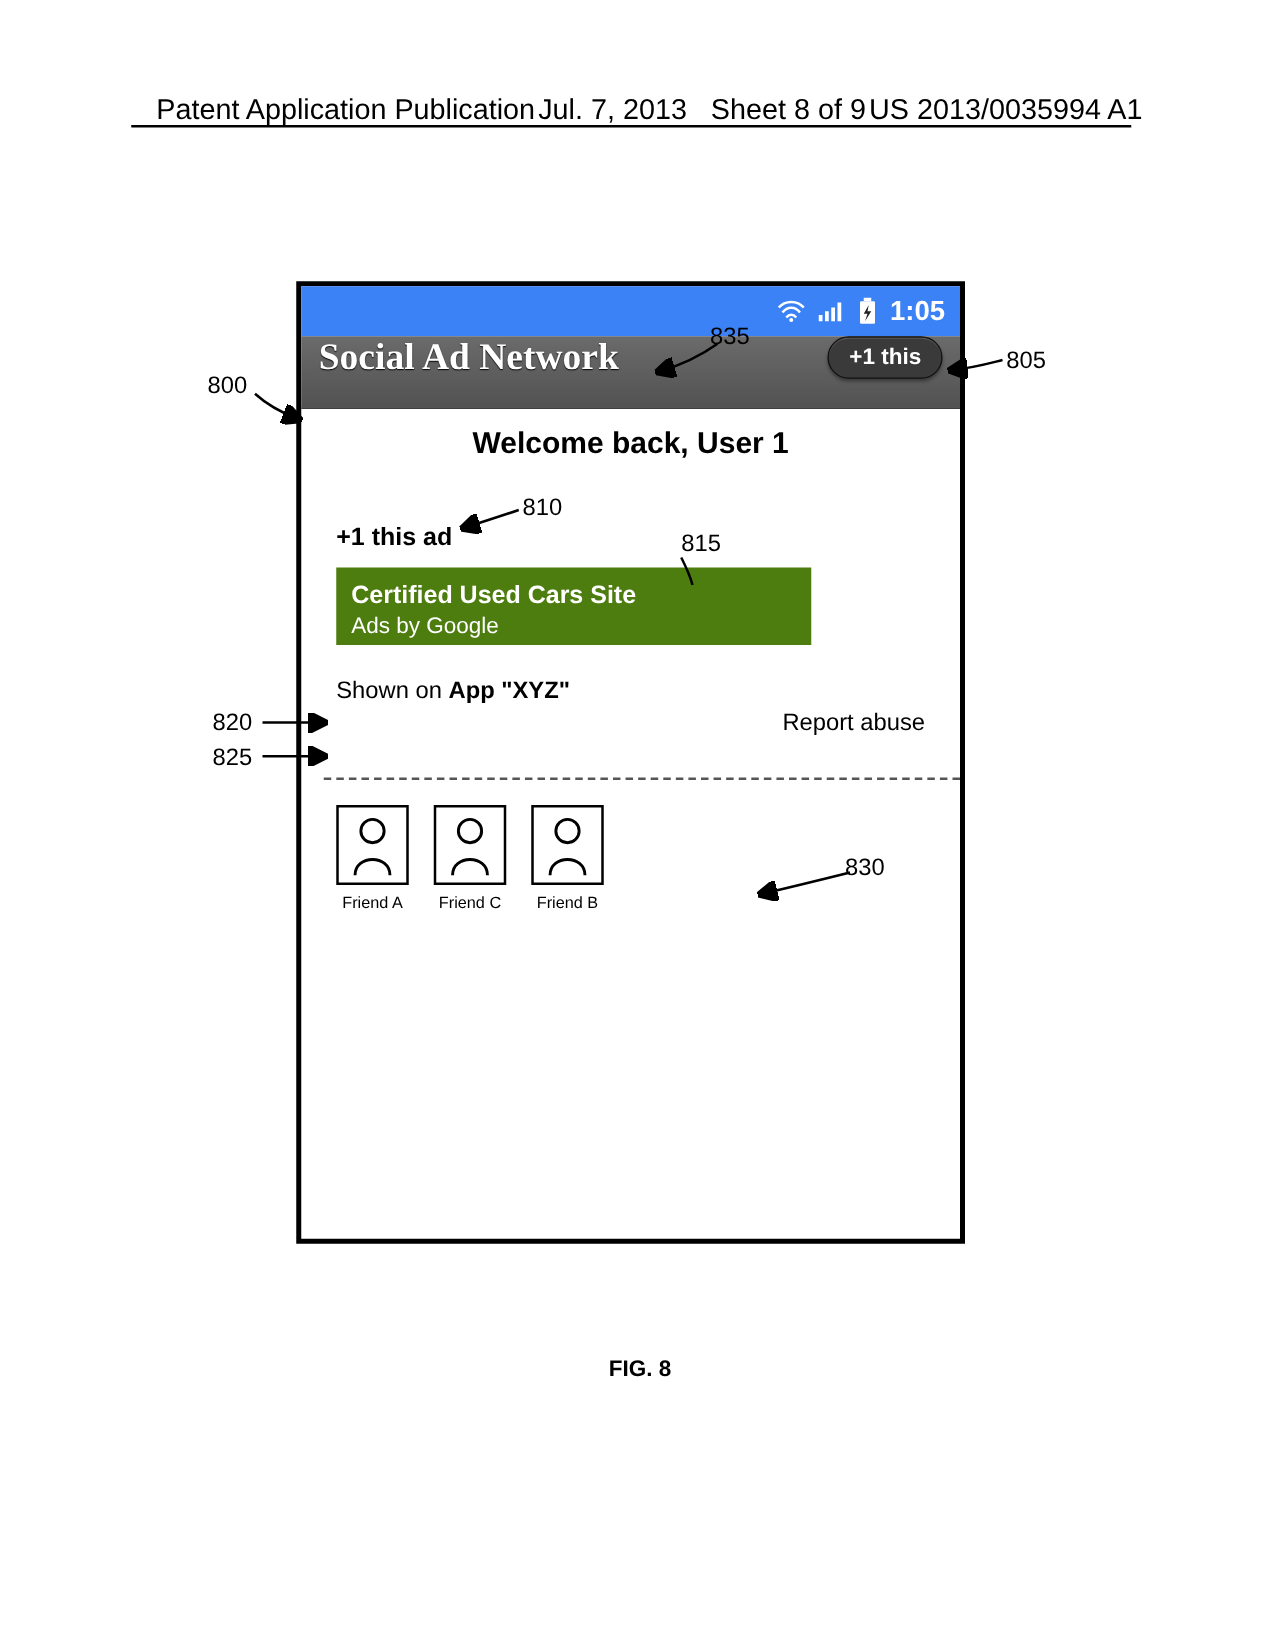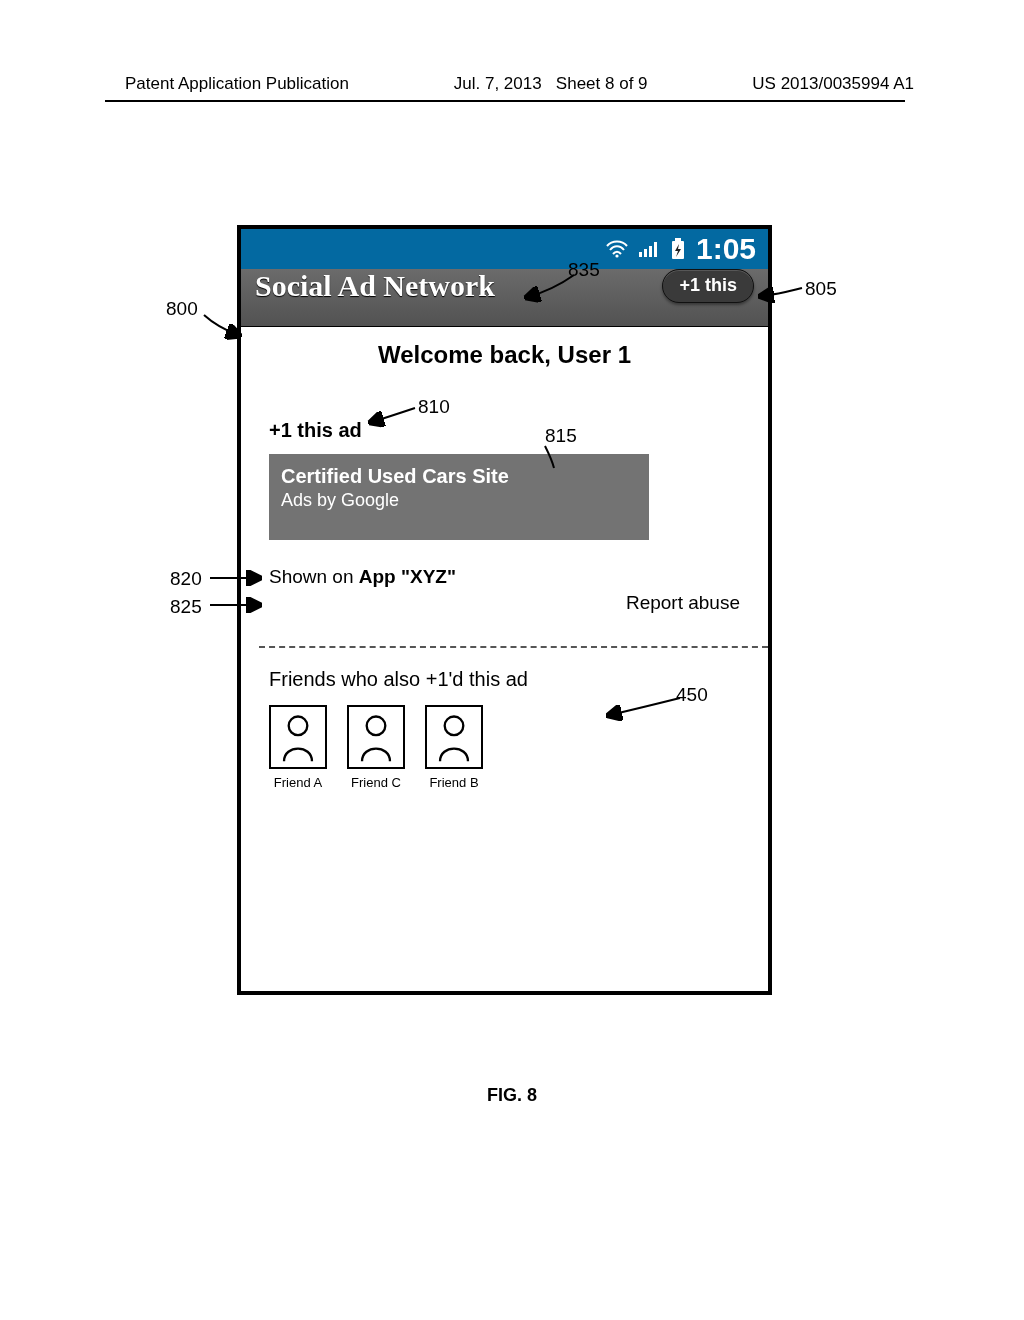--- a/index.html
+++ b/index.html
@@ -16,21 +16,21 @@
       color: #000;
     }
     .page-header {
       position: absolute;
       top: 74px;
       left: 0;
       width: 1024px;
       display: flex;
       justify-content: space-between;
       padding: 0 110px 0 125px;
-      font-size: 17px;
+      font-size: 23px;
     }
     .page-header .pub-label { font-weight: 400; }
     .page-header .date { text-align: center; }
     .page-header .pubno { }
     .header-rule {
       position: absolute;
       top: 100px;
       left: 105px;
       width: 800px;
       height: 2px;
@@ -42,28 +42,28 @@
       position: absolute;
       top: 225px;
       left: 237px;
       width: 535px;
       height: 770px;
       border: 4px solid #000;
       background: #fff;
     }
     .status-bar {
       height: 40px;
-      background: #0369a1;
+      background: #3b82f6;
       color: #fff;
       display: flex;
       align-items: center;
       justify-content: flex-end;
       gap: 10px;
       padding: 0 12px;
-      font-size: 30px;
+      font-size: 22px;
       font-weight: bold;
     }
     .status-bar .status-icons { display: flex; align-items: center; gap: 10px; }
     .wifi-svg, .signal-svg, .bat-svg { flex: none; }
     .app-bar {
       height: 58px;
       background: linear-gradient(#6b6b6b, #525252);
       display: flex;
       align-items: flex-start;
       justify-content: space-between;
@@ -95,23 +95,23 @@
       font-size: 24px;
       font-weight: bold;
       margin-bottom: 50px;
     }
     .plusone-label {
       font-weight: bold;
       font-size: 20px;
       margin-bottom: 12px;
     }
     .ad-box {
-      background: #737373;
-      color: #fff;
-      padding: 10px 12px 28px;
+      background: #4d7c0f;
+      color: #fff;
+      padding: 10px 12px 4px;
       margin-bottom: 26px;
       width: 380px;
     }
     .ad-title { font-weight: bold; font-size: 20px; line-height: 1.25; }
     .ad-url { font-size: 18px; line-height: 1.3; }
     .ad-source { font-size: 18px; line-height: 1.3; }
     .shown-on { font-size: 19px; margin-top: 10px; }
     .shown-on b { font-weight: bold; }
     .report-abuse { font-size: 19px; margin-top: 4px; text-align: right; }
     .divider {
@@ -207,21 +207,20 @@
       <div class="ad-source">Ads by Google</div>
     </div>
 
     <div class="shown-on">
       <span>Shown on </span><b>App "XYZ"</b>
     </div>
     <div class="report-abuse">Report abuse</div>
 
     <hr class="divider">
 
-    <div class="friends-label">Friends who also +1'd this ad</div>
     <div class="friends-row">
       <div class="friend">
         <div class="avatar">
           <svg viewBox="0 0 58 64">
               <circle cx="29" cy="20" r="10" stroke="#000" stroke-width="2.5" fill="none"></circle>
               <path d="M14 58 C14 40 44 40 44 58" stroke="#000" stroke-width="2.5" fill="none"></path>
             </svg>
         </div>
         <div>Friend A</div>
       </div>
@@ -271,15 +270,15 @@
   <path d="M680 698 C 660 703, 640 708, 610 715" marker-end="url(#ah)"></path>
 </svg>
 
 <div class="callout" style="top:298px; left:166px;">800</div>
 <div class="callout" style="top:278px; left:805px;">805</div>
 <div class="callout" style="top:259px; left:568px;">835</div>
 <div class="callout" style="top:396px; left:418px;">810</div>
 <div class="callout" style="top:425px; left:545px;">815</div>
 <div class="callout" style="top:568px; left:170px;">820</div>
 <div class="callout" style="top:596px; left:170px;">825</div>
-<div class="callout" style="top:684px; left:676px;">450</div>
+<div class="callout" style="top:684px; left:676px;">830</div>
 
 <div class="fig-caption">FIG. 8</div>
 
 </body></html>

